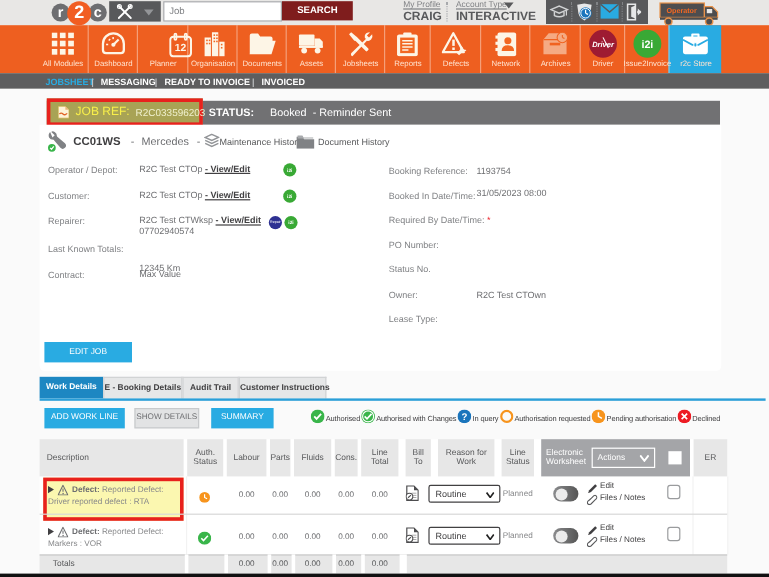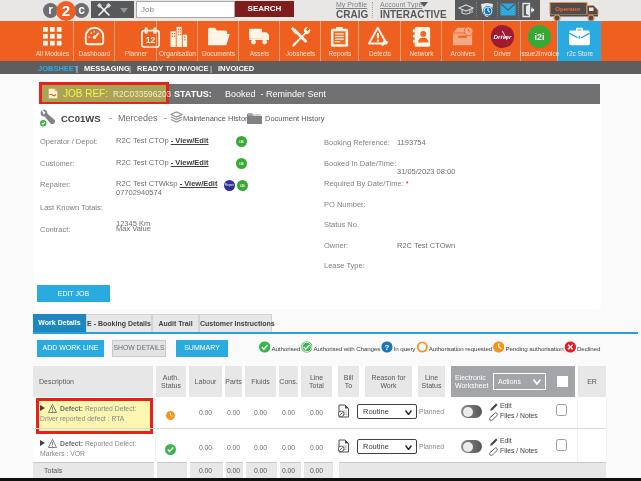--- a/index.html
+++ b/index.html
@@ -331,21 +331,21 @@
     <div class="abs" style="left:40px;top:203px;font-size:7.5px;color:#808285;">Last Known Totals:</div>
   <div class="abs" style="left:116px;top:203px;font-size:7.5px;color:#6d6e71;line-height:8.5px;margin-top:17px;">12345 Km</div>
     <div class="abs" style="left:40px;top:225px;font-size:7.5px;color:#808285;">Contract:</div>
   <div class="abs" style="left:116px;top:225px;font-size:7.5px;color:#6d6e71;line-height:8.5px;">Max Value</div>
   </div>
 
 <div id="rightcol">
     <div class="abs" style="left:324px;top:138px;font-size:7.5px;color:#808285;">Booking Reference:</div>
   <div class="abs" style="left:397px;top:138px;font-size:7.5px;color:#6d6e71;">1193754</div>
     <div class="abs" style="left:324px;top:158.5px;font-size:7.5px;color:#808285;">Booked In Date/Time:</div>
-  <div class="abs" style="left:397px;top:167px;font-size:7.5px;color:#6d6e71;">31/05/2023 08:00</div>
+  <div class="abs" style="left:397px;top:156px;font-size:7.5px;color:#6d6e71;">31/05/2023 08:00</div>
     <div class="abs" style="left:324px;top:179px;font-size:7.5px;color:#808285;">Required By Date/Time: <span style="color:#ed1c24">*</span></div>
   <div class="abs" style="left:397px;top:179px;font-size:7.5px;color:#6d6e71;"></div>
     <div class="abs" style="left:324px;top:199.5px;font-size:7.5px;color:#808285;">PO Number:</div>
   <div class="abs" style="left:397px;top:199.5px;font-size:7.5px;color:#6d6e71;"></div>
     <div class="abs" style="left:324px;top:220px;font-size:7.5px;color:#808285;">Status No.</div>
   <div class="abs" style="left:397px;top:220px;font-size:7.5px;color:#6d6e71;"></div>
     <div class="abs" style="left:324px;top:240.5px;font-size:7.5px;color:#808285;">Owner:</div>
   <div class="abs" style="left:397px;top:240.5px;font-size:7.5px;color:#6d6e71;">R2C Test CTOwn</div>
     <div class="abs" style="left:324px;top:261px;font-size:7.5px;color:#808285;">Lease Type:</div>
   <div class="abs" style="left:397px;top:261px;font-size:7.5px;color:#6d6e71;"></div>

